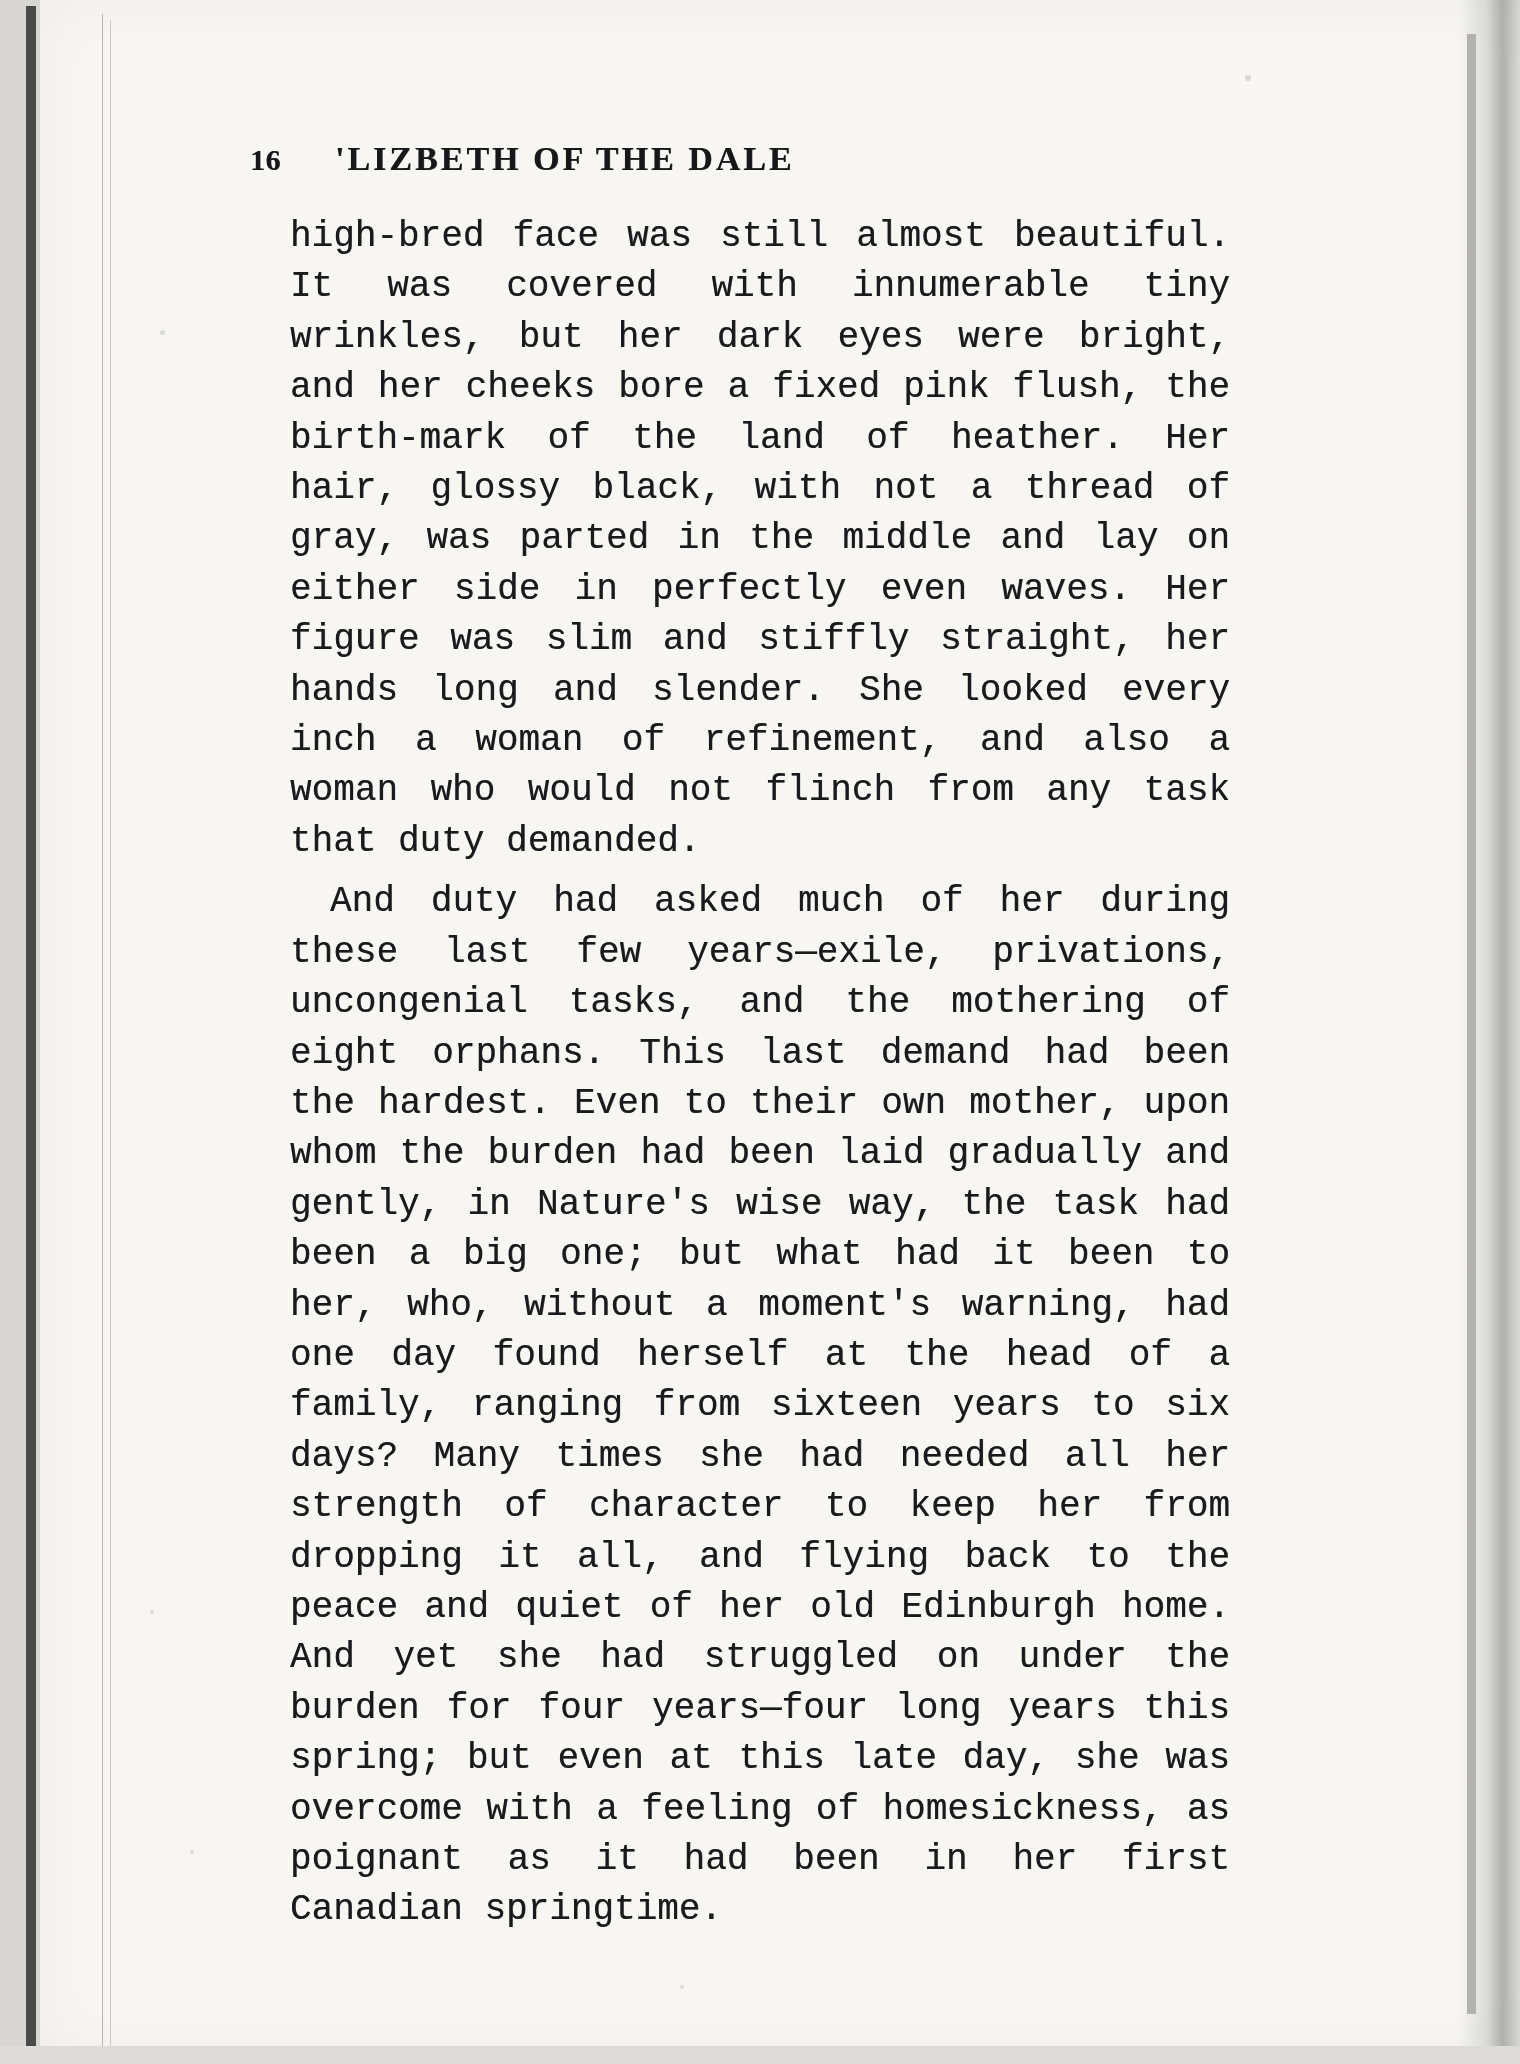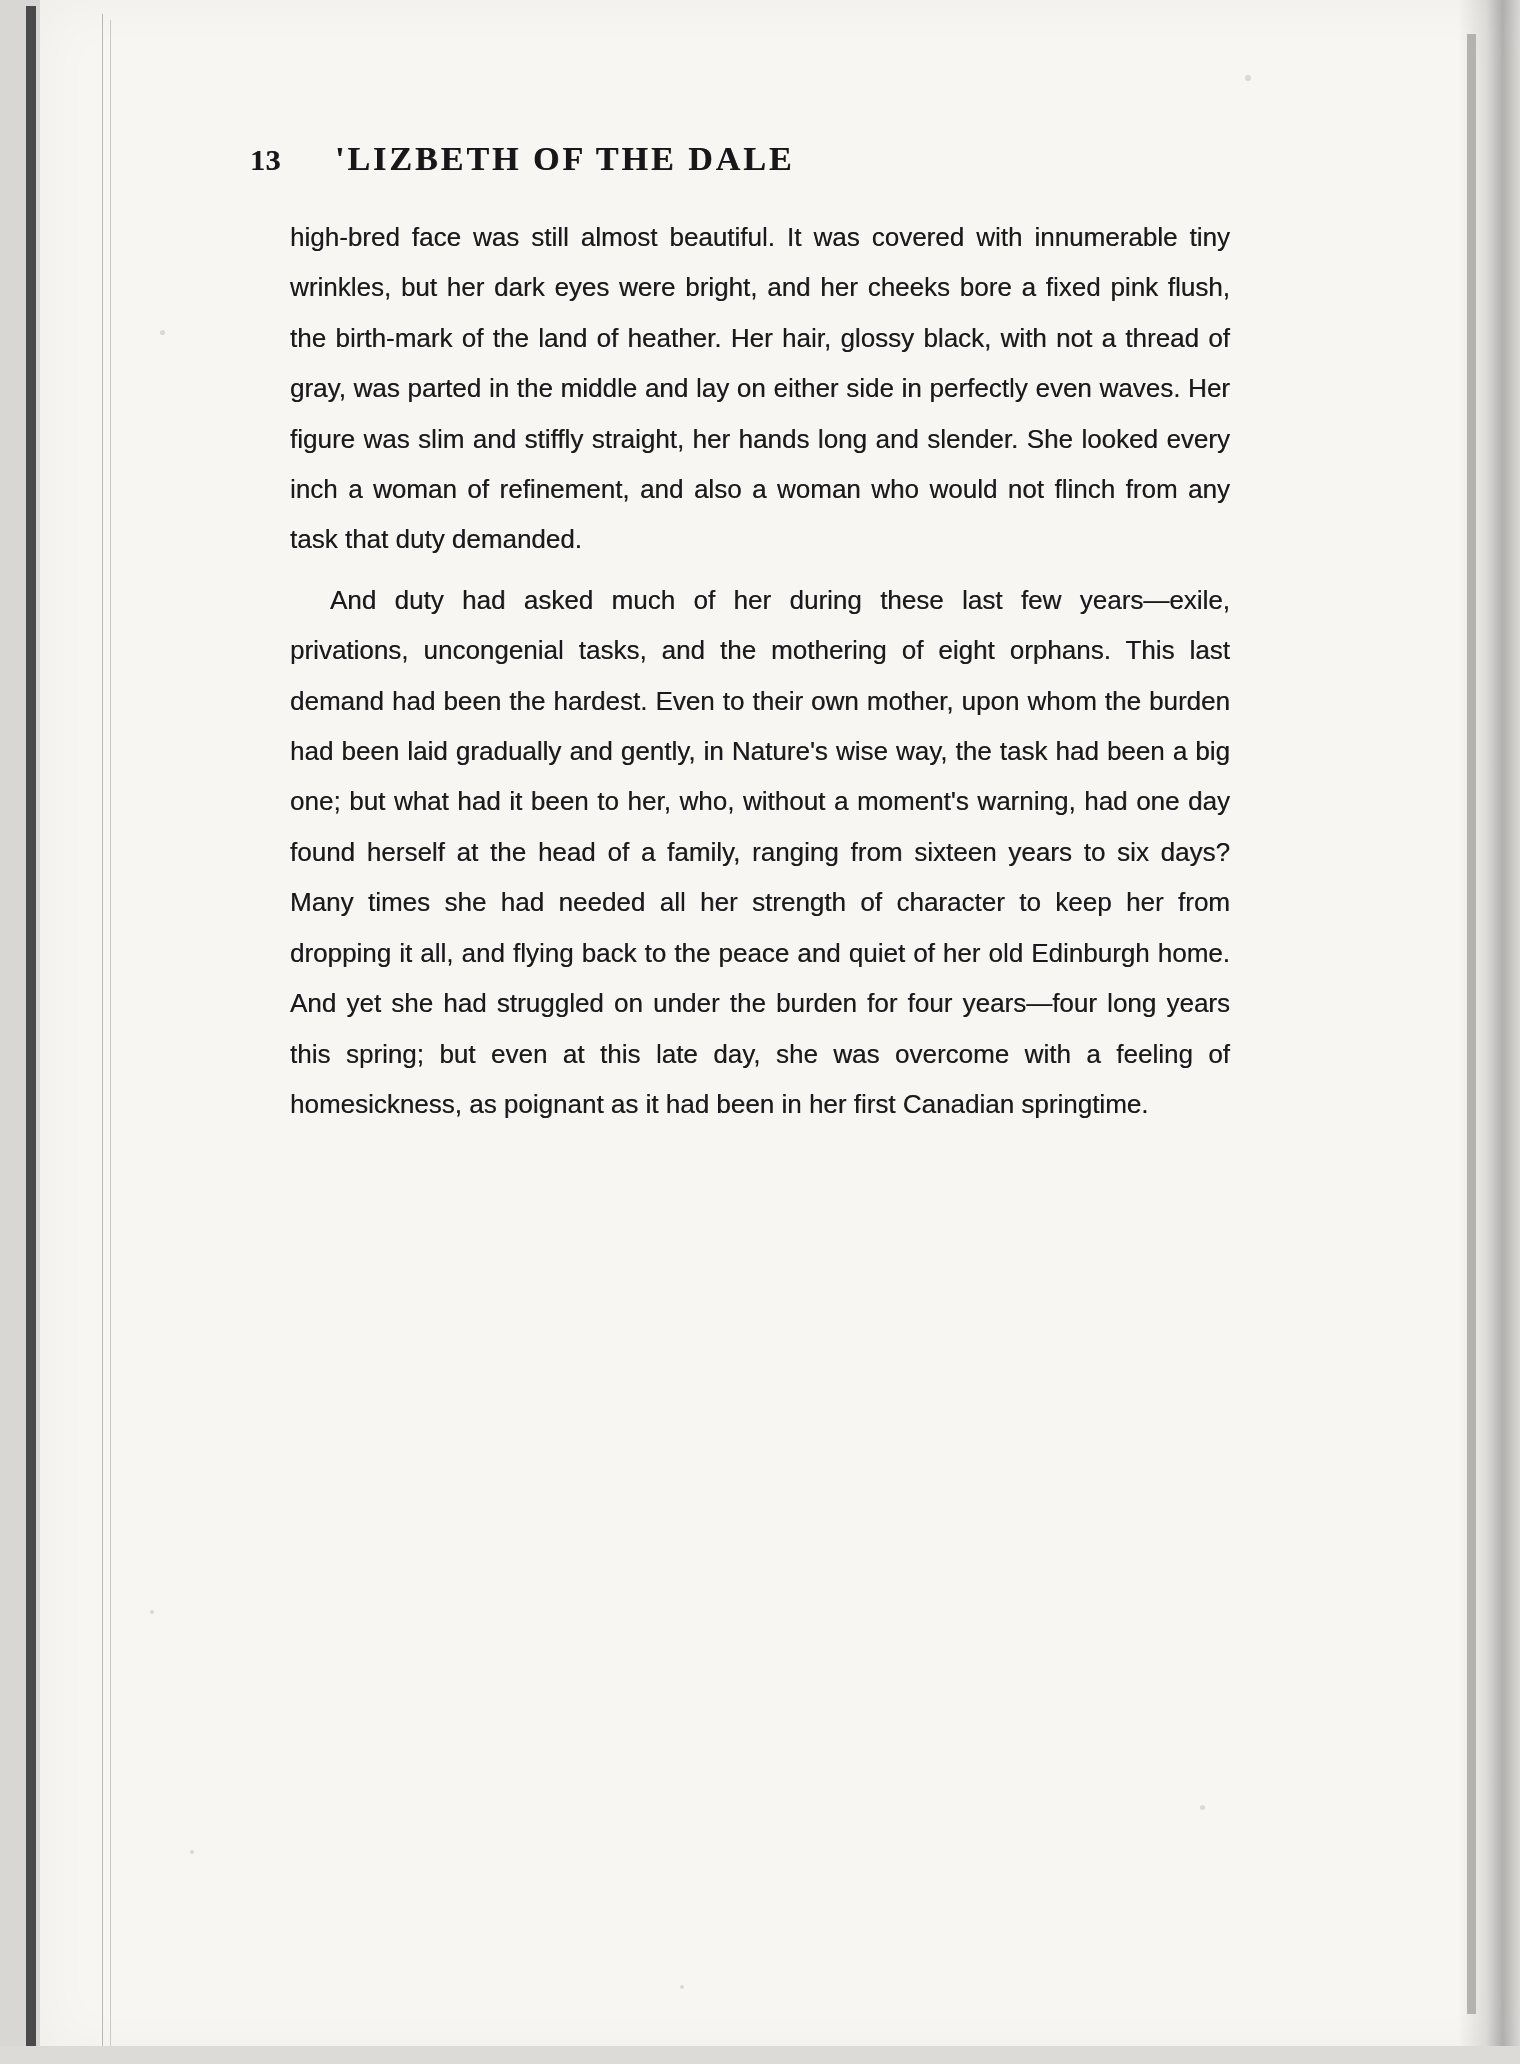--- a/index.html
+++ b/index.html
@@ -115,22 +115,22 @@
     display: inline-block;
     letter-spacing: 3px;
   }
 
   .body-text {
     position: absolute;
     left: 250px;
     top: 212px;
     width: 940px;
     color: #1a1a1c;
-    font-family: Liberation Sans, sans-serif;
-    font-size: 26px;
+    font-family: Liberation Mono, monospace;
+    font-size: 36px;
     line-height: 50.4px;
     text-align: justify;
     -webkit-font-smoothing: none;
   }
   .body-text p {
     margin: 0;
     text-indent: 0;
   }
   .body-text p.indent {
     text-indent: 40px;
@@ -161,21 +161,21 @@
     <div class="speck" style="left:120px; top:330px; width:5px; height:5px;"></div>
     <div class="speck" style="left:1205px; top:75px; width:6px; height:6px;"></div>
     <div class="speck" style="left:1160px; top:1805px; width:5px; height:5px;"></div>
     <div class="speck" style="left:110px; top:1610px; width:4px; height:4px;"></div>
     <div class="speck" style="left:150px; top:1850px; width:4px; height:4px;"></div>
     <div class="speck" style="left:640px; top:1985px; width:4px; height:4px;"></div>
 
     <div class="content">
 
       <div class="running-head">
-        <span class="folio">13</span><span class="title">'LIZBETH OF THE DALE</span>
+        <span class="folio">16</span><span class="title">'LIZBETH OF THE DALE</span>
       </div>
 
       <div class="body-text">
         <p>high-bred face was still almost beautiful. It was covered with innumerable tiny wrinkles, but her dark eyes were bright, and her cheeks bore a fixed pink flush, the birth-mark of the land of heather. Her hair, glossy black, with not a thread of gray, was parted in the middle and lay on either side in perfectly even waves. Her figure was slim and stiffly straight, her hands long and slender. She looked every inch a woman of refinement, and also a woman who would not flinch from any task that duty demanded.</p>
         <p class="indent">And duty had asked much of her during these last few years—exile, privations, uncongenial tasks, and the mothering of eight orphans. This last demand had been the hardest. Even to their own mother, upon whom the burden had been laid gradually and gently, in Nature's wise way, the task had been a big one; but what had it been to her, who, without a moment's warning, had one day found herself at the head of a family, ranging from sixteen years to six days? Many times she had needed all her strength of character to keep her from dropping it all, and flying back to the peace and quiet of her old Edinburgh home. And yet she had struggled on under the burden for four years—four long years this spring; but even at this late day, she was overcome with a feeling of homesickness, as poignant as it had been in her first Canadian springtime.</p>
       </div>
 
     </div>
 
     <div class="gutter"></div>

